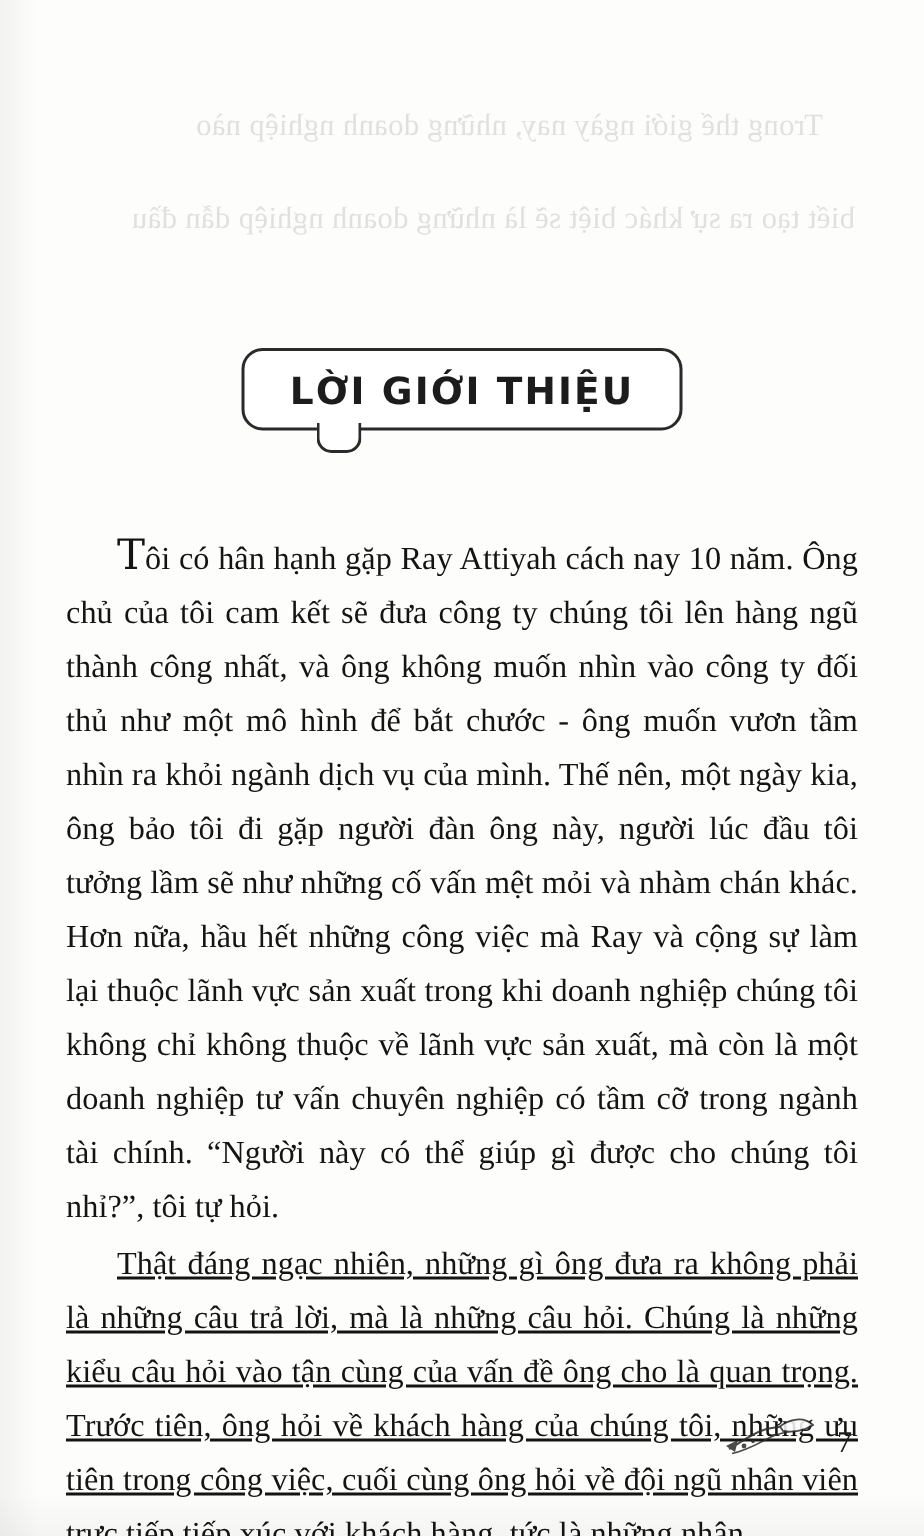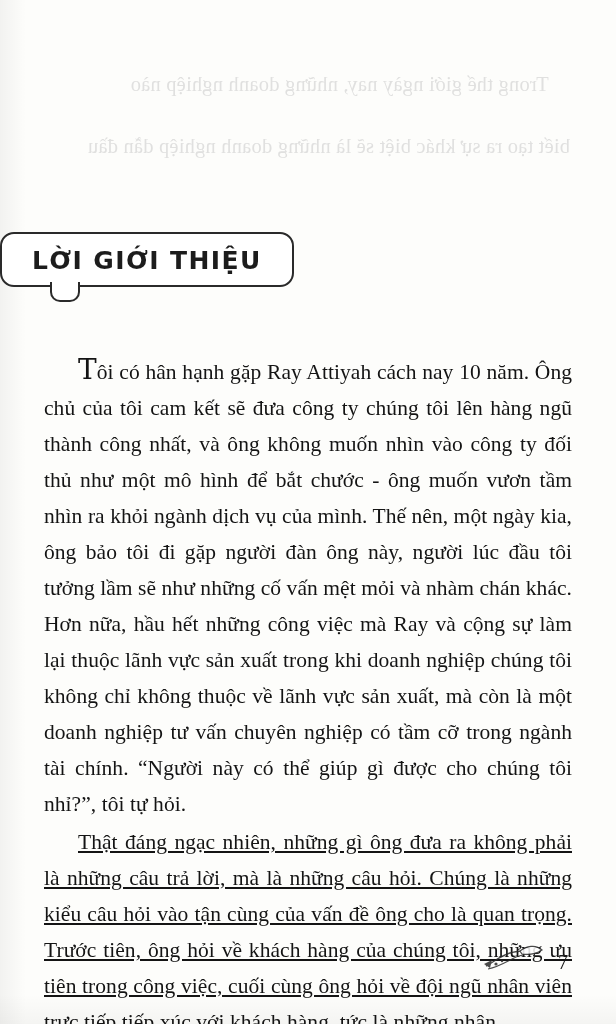--- a/index.html
+++ b/index.html
@@ -44,20 +44,21 @@
   }
   .bleed .b2 { display:block; }
 
   
   .title-wrap {
     position: absolute;
     left: 0;
     top: 232px;
     width: 616px;
     display: flex;
+    justify-content: center;
   }
   .ribbon {
     position: relative;
     border: 2.5px solid #2a2a2a;
     border-radius: 14px 14px 14px 14px;
     padding: 12px 30px 10px 30px;
     background: #ffffff;
   }
   .ribbon::before {
     

